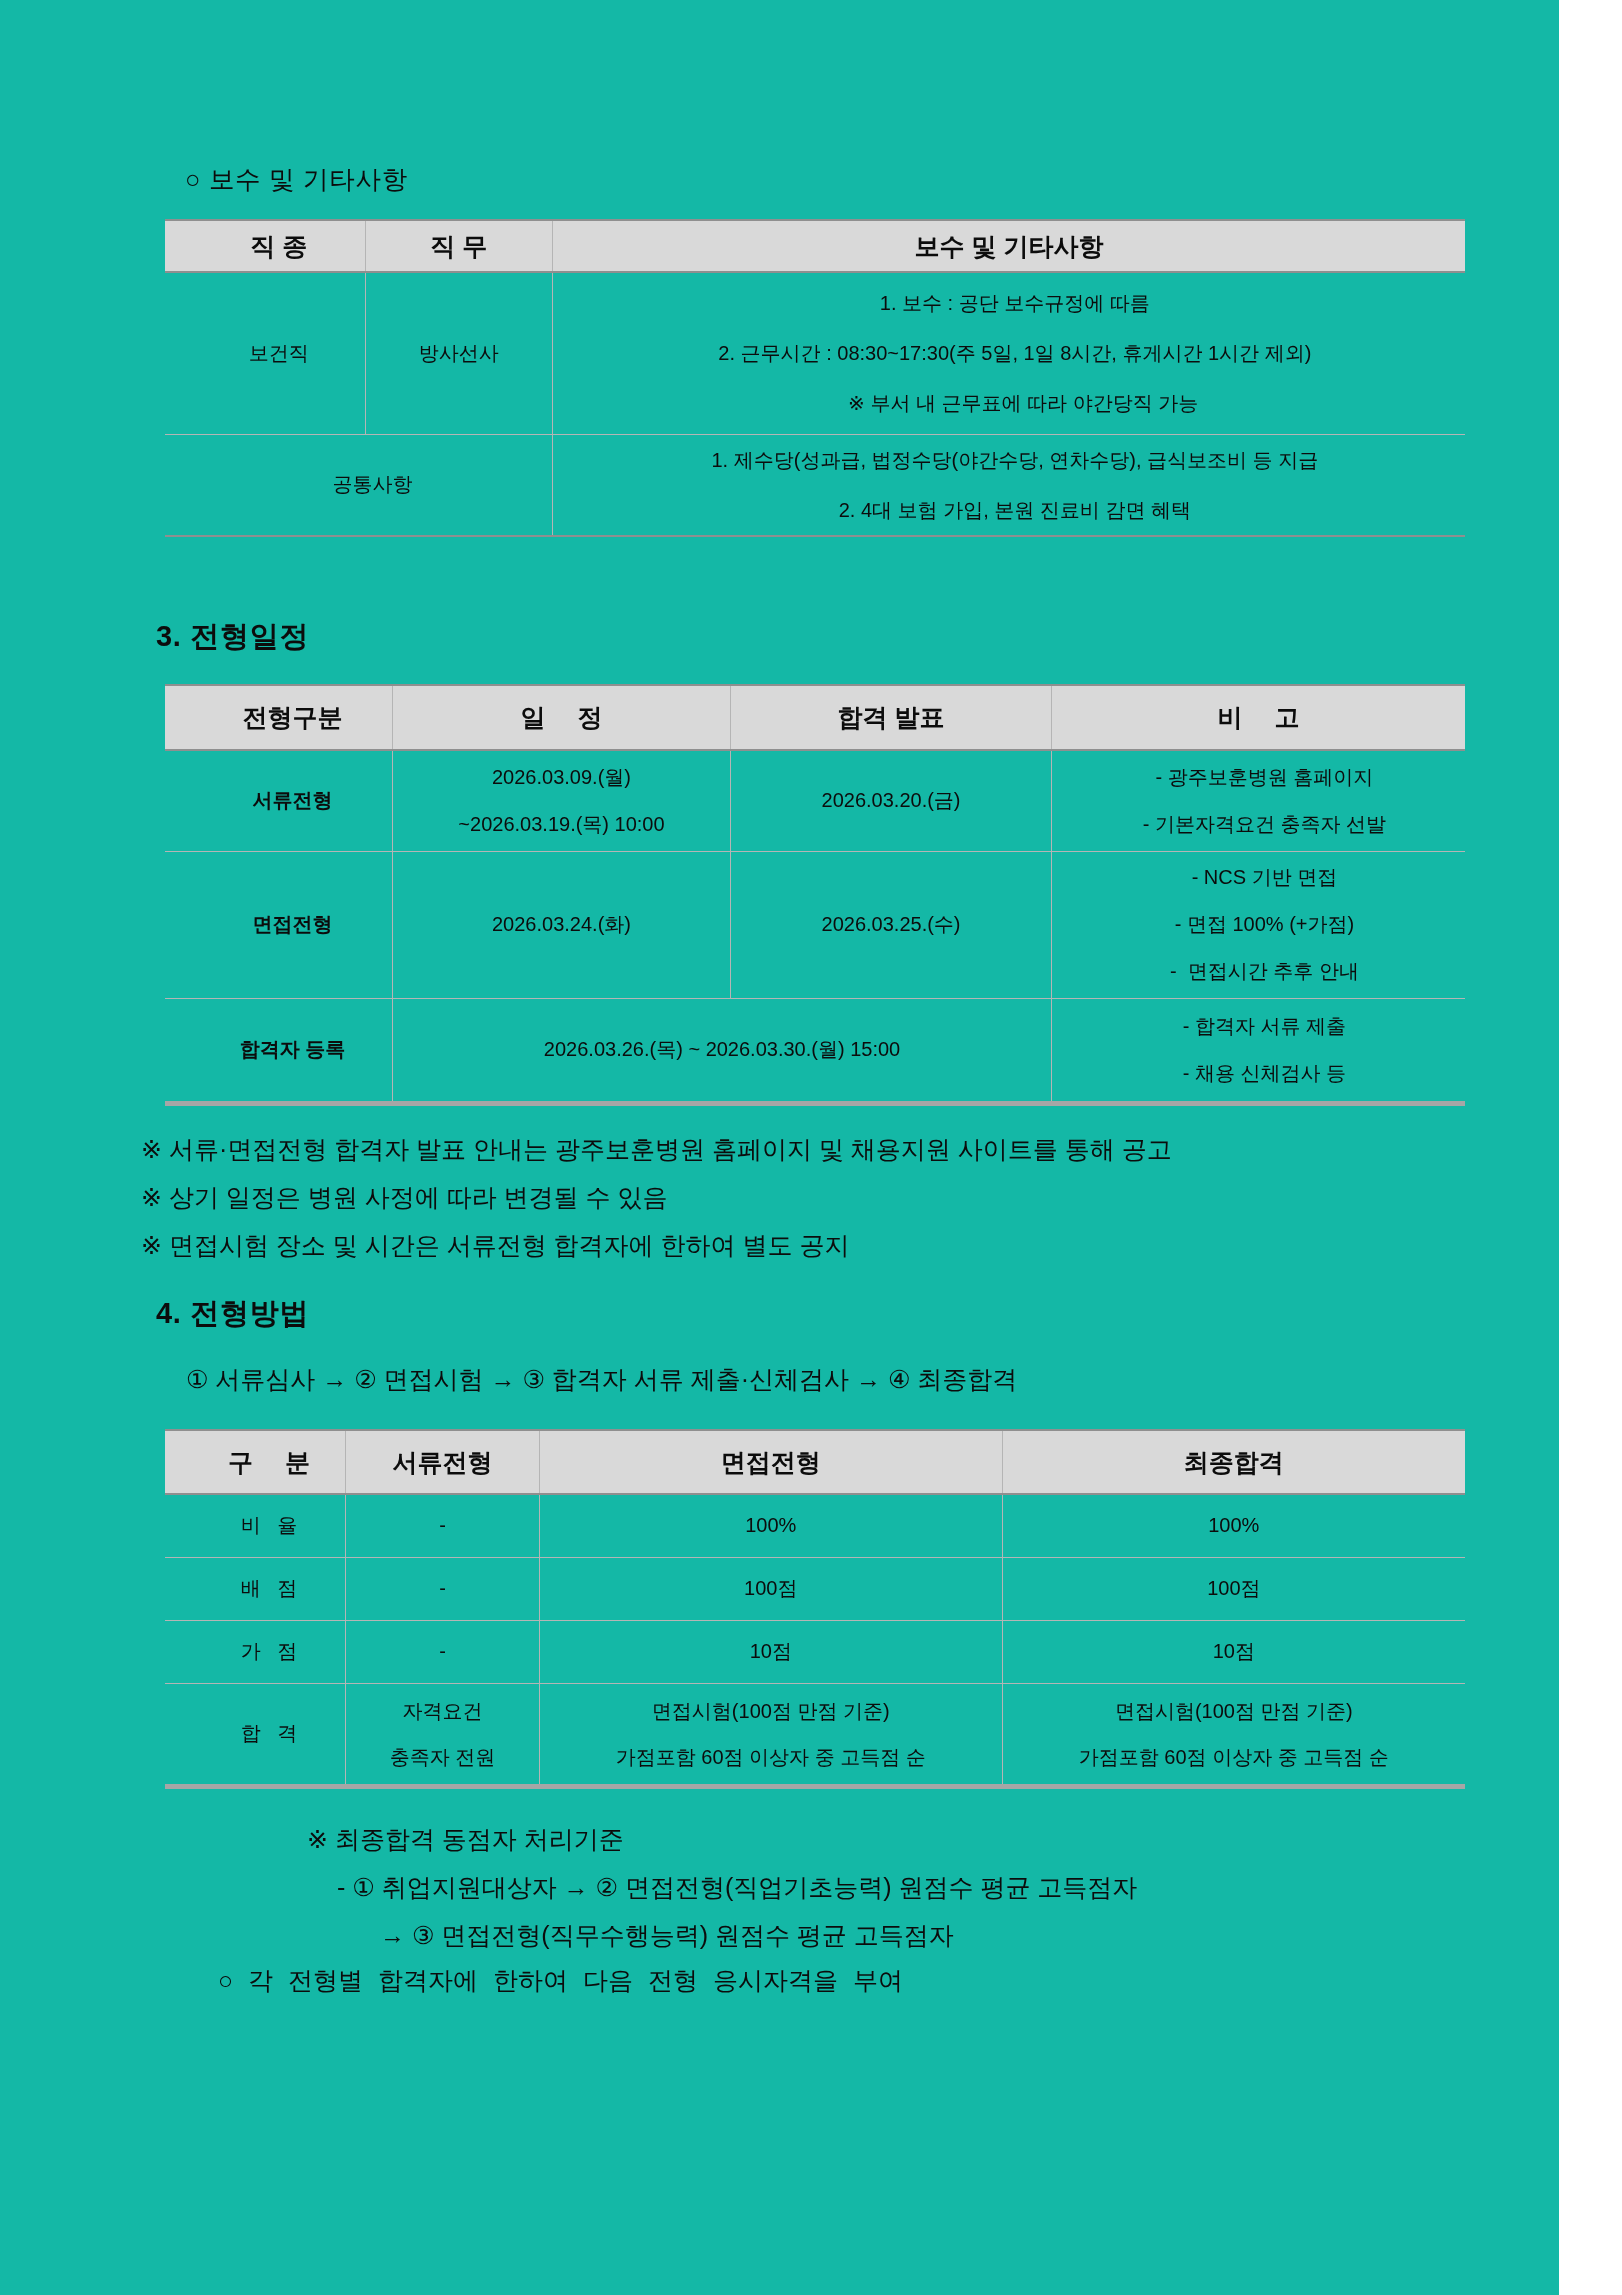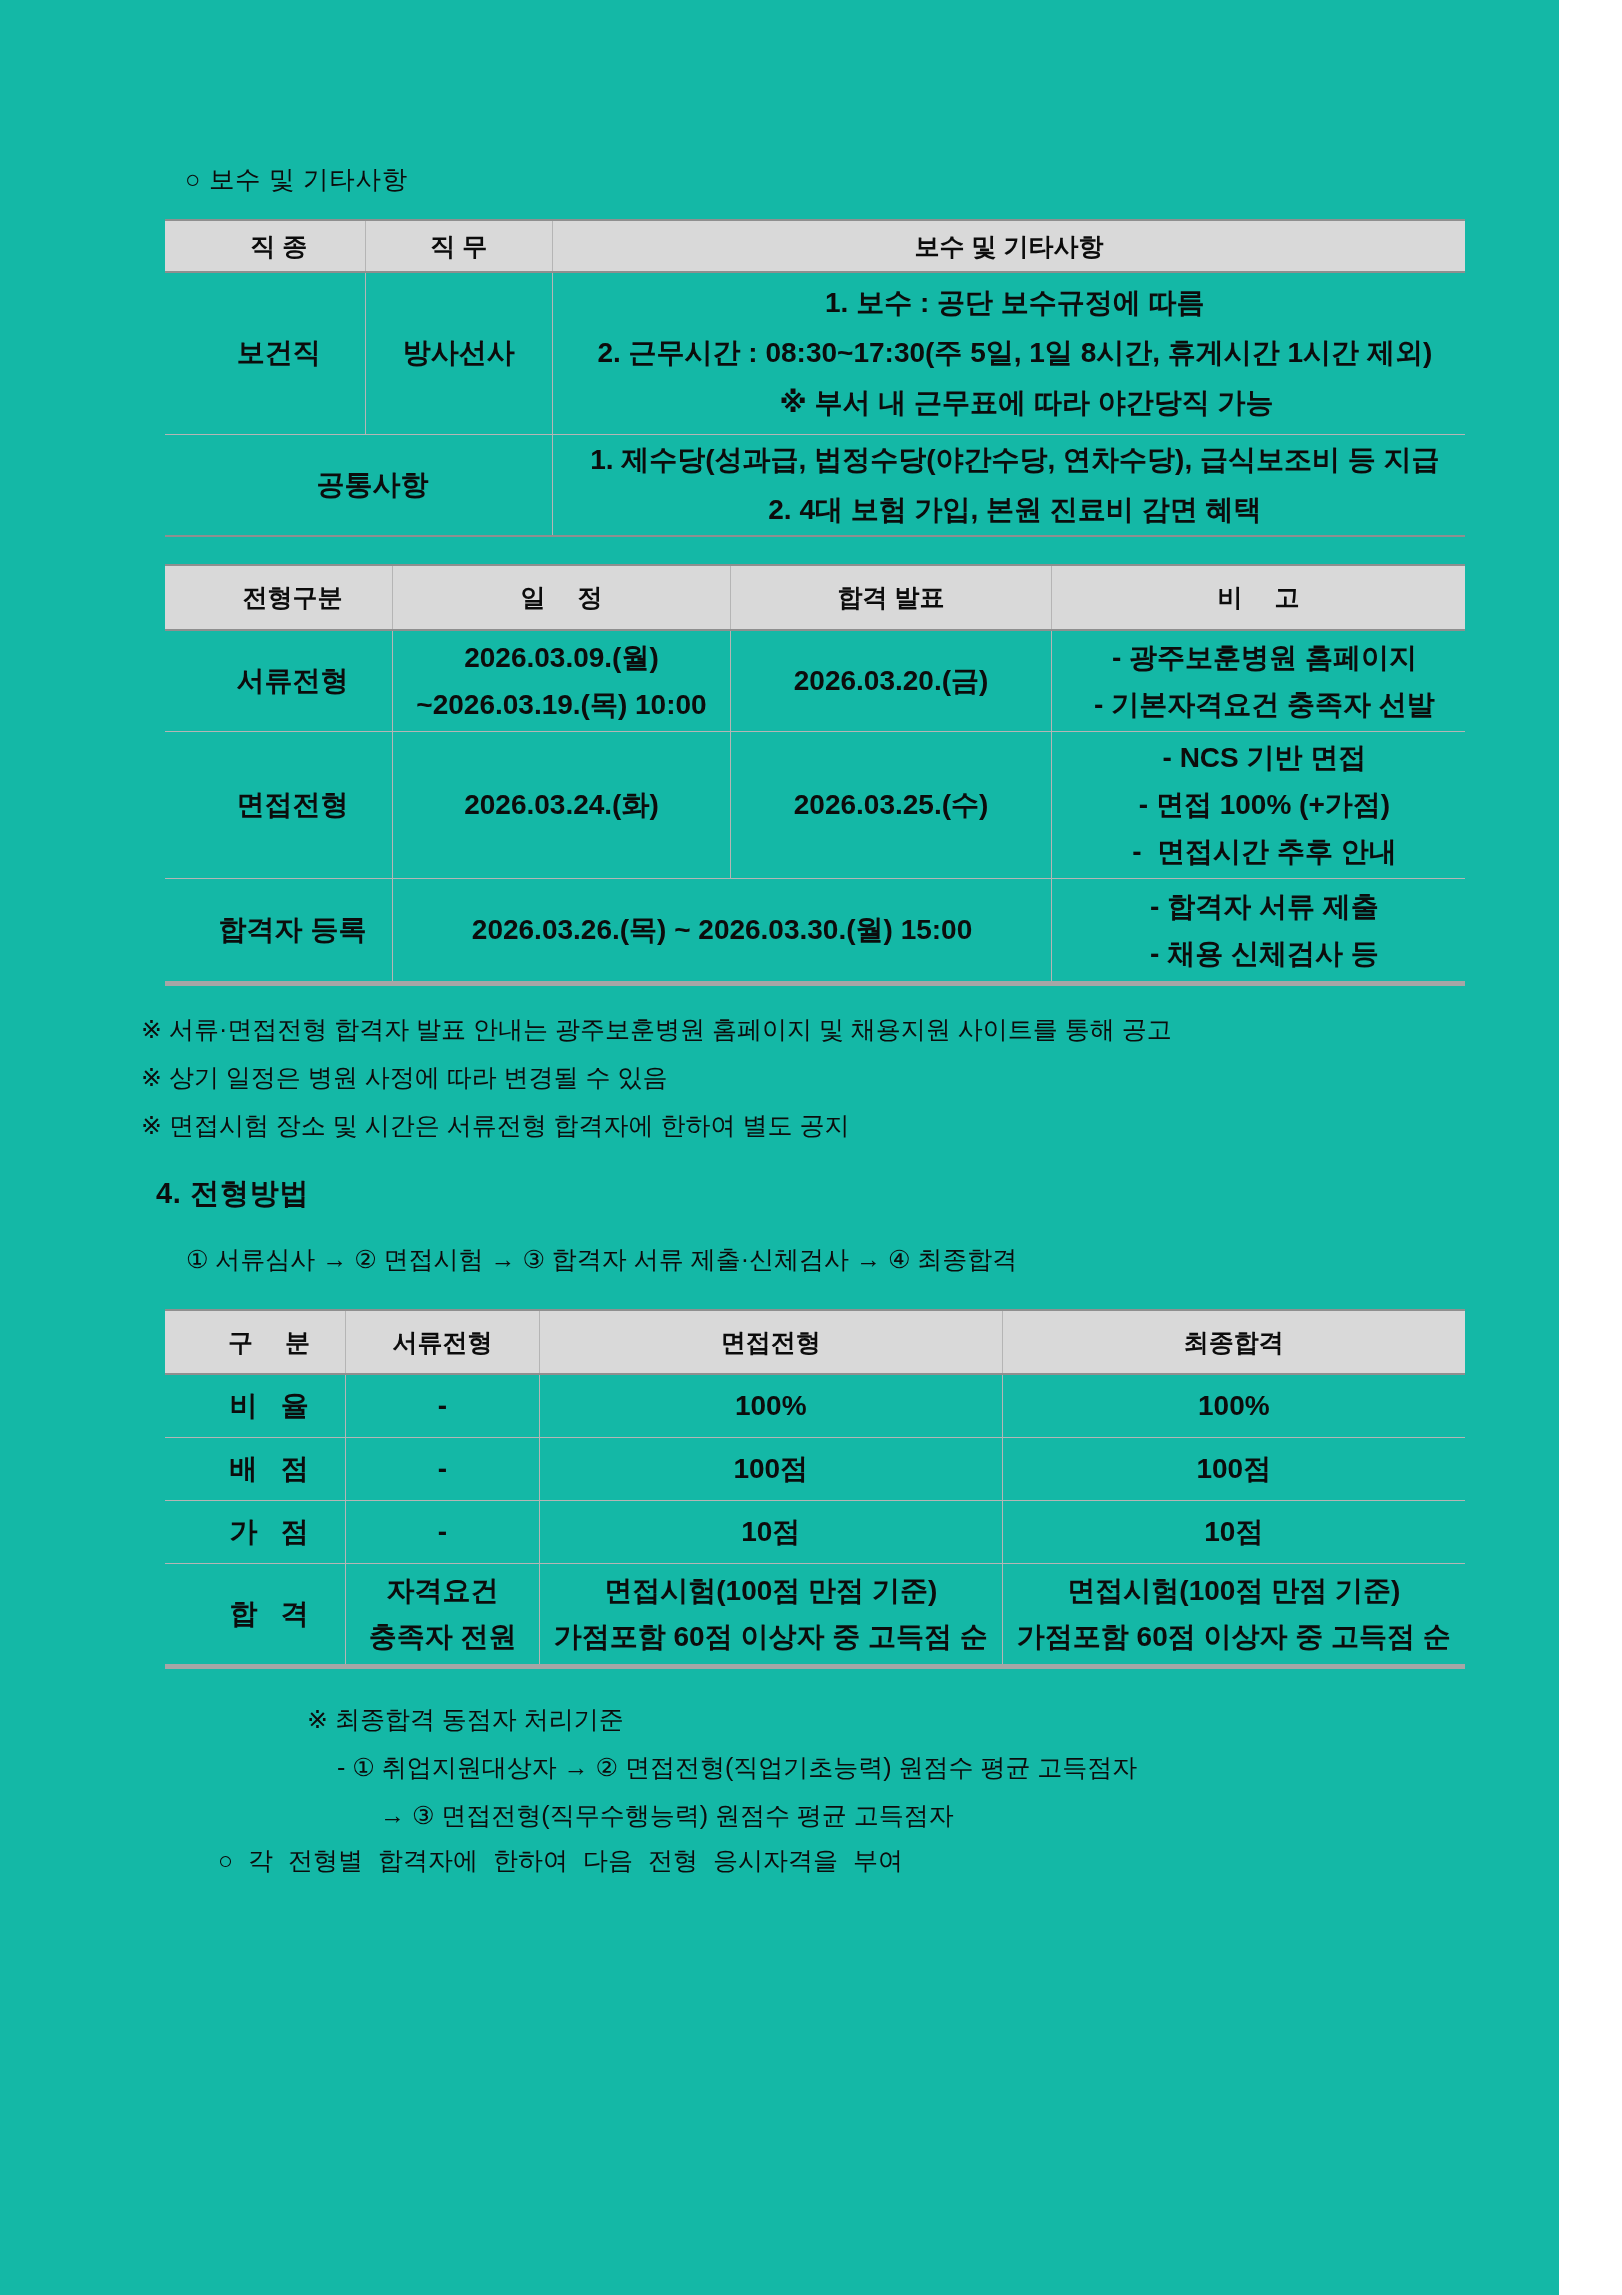--- a/index.html
+++ b/index.html
@@ -18,23 +18,22 @@
   .h-sec4 { margin-top: 25px; }
 
   
   table.tbl {
     width: 1300px; margin-left: 165px;
     border-collapse: collapse; table-layout: fixed;
     border-top: 2px solid #8f8f8f;
   }
   .tbl th, .tbl td {
     border-left: 1.3px solid #b5b5b5;
-    font-size: 28px; vertical-align: middle; text-align: center;
+    font-size: 20px; vertical-align: middle; text-align: center;
     overflow: hidden;
-    font-weight: bold;
   }
   .tbl th:first-child, .tbl td:first-child { border-left: none; padding-left: 28px; }
   .tbl thead th {
     background: #d9d9d9; font-weight: 700; font-size: 25px;
     border-bottom: 2px solid #8f8f8f;
   }
   .tbl tbody tr + tr td { border-top: 1.3px solid #b5b5b5; }
   .t1 { margin-top: 22px; border-bottom: 2.6px solid #8f8f8f; }
   .t2, .t3 { border-bottom: 5.9px solid #a6a6a6; }
   .t2 { margin-top: 27.5px; }
@@ -105,20 +104,21 @@
       <tr class="r-common">
         <td colspan="2">공통사항</td>
         <td class="cell-left">
           <div class="line">1. 제수당(성과급, 법정수당(야간수당, 연차수당), 급식보조비 등 지급</div>
           <div class="line">2. 4대 보험 가입, 본원 진료비 감면 혜택</div>
         </td>
       </tr>
     </tbody>
   </table>
 
+  <div class="h-section h-sec3">3. 전형일정</div>
 
   <table class="tbl t2">
     <colgroup>
         <col style="width:17.5%">
         <col style="width:26.0%">
         <col style="width:24.7%">
         <col style="width:31.8%">
       </colgroup>
     <thead>
       <tr class="hd">

